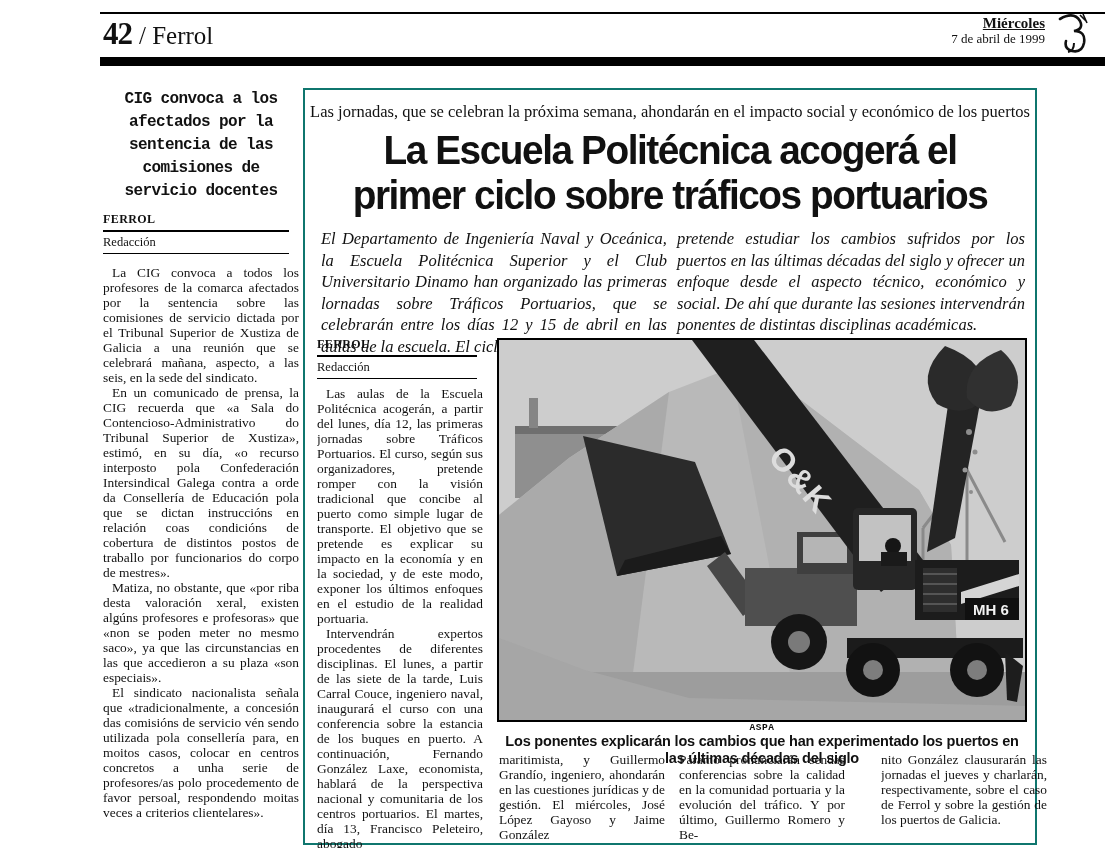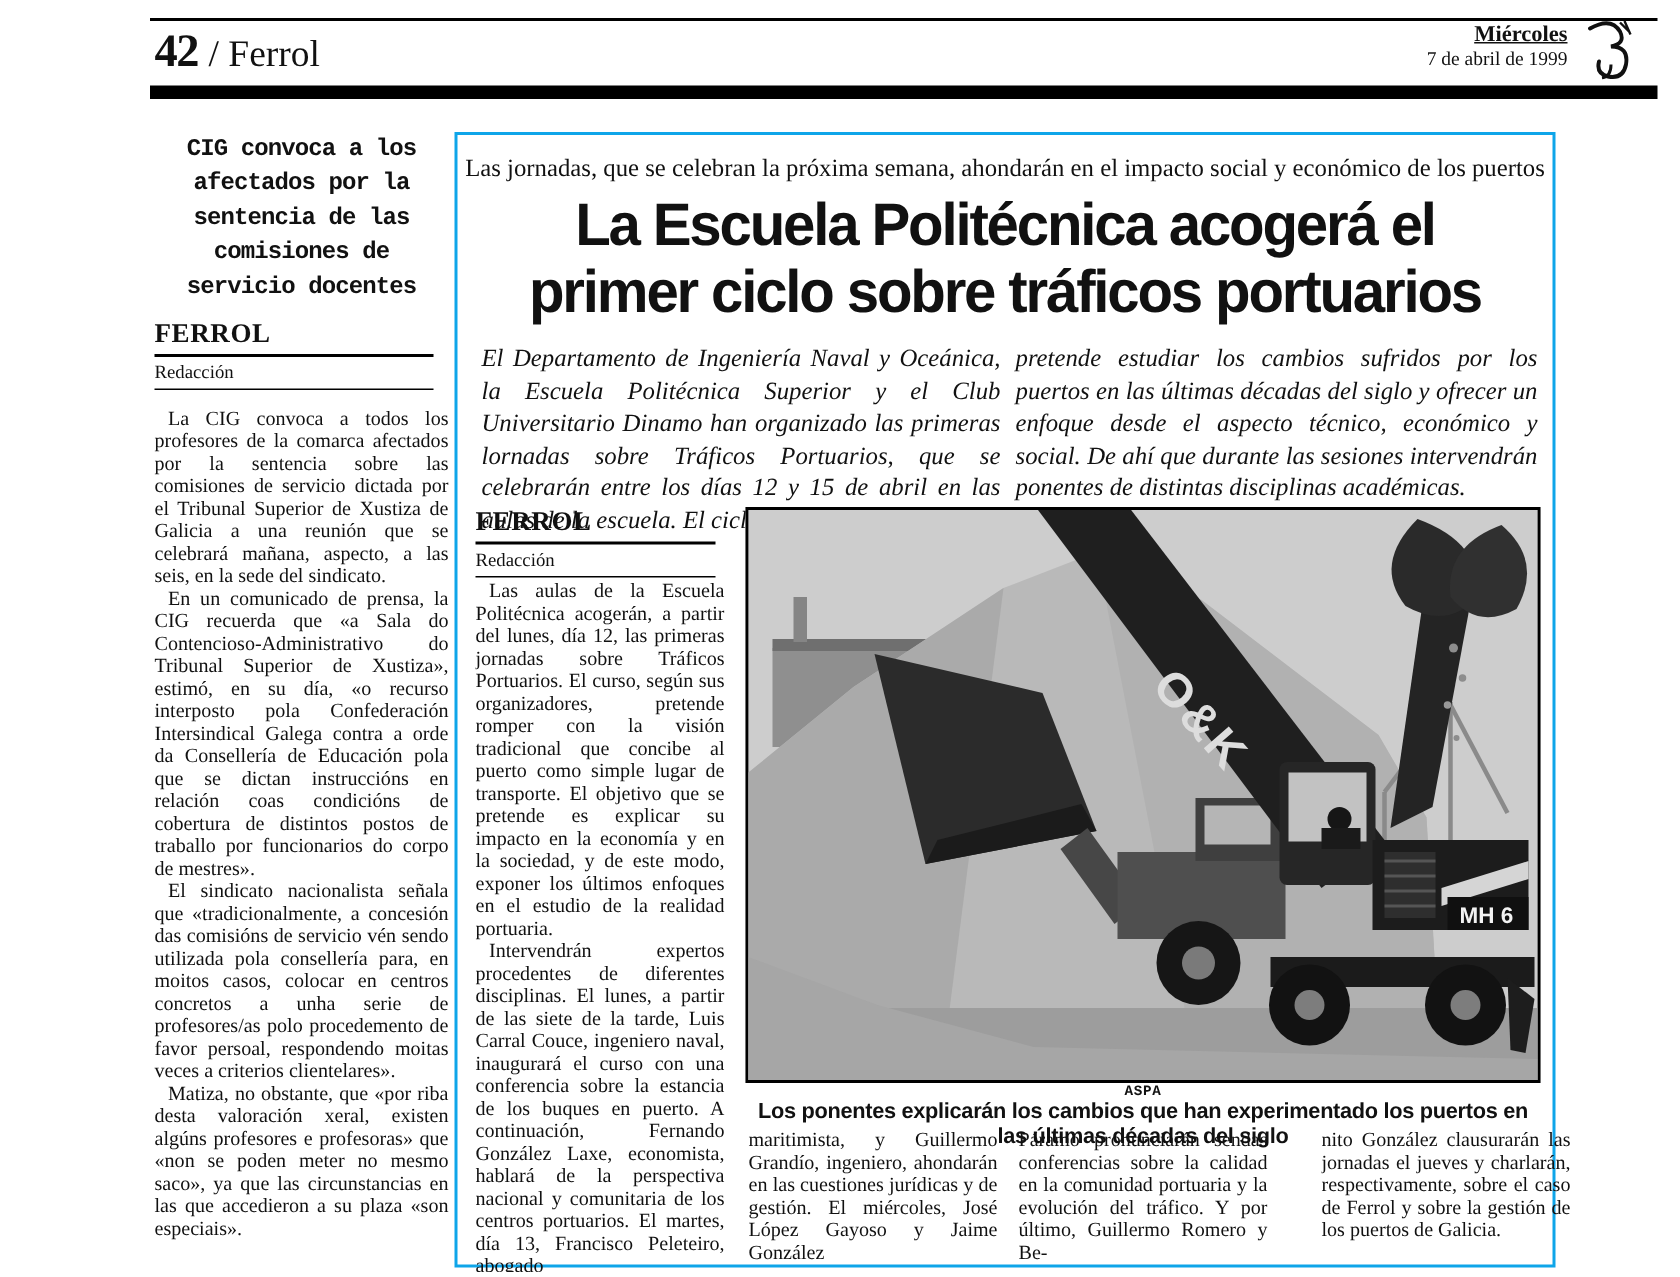--- a/index.html
+++ b/index.html
@@ -23,28 +23,28 @@
   .dateline-date { font-size:13px; }
   .masthead-logo { left:1050px; top:13px; }
 
   
   .left-col { left:103px; top:88px; width:196px; }
   .left-headline {
     font-family:Liberation Mono, monospace; font-weight:bold;
     font-size:16px; line-height:23px; text-align:center; letter-spacing:-0.6px;
   }
   .byline-block { margin-top:9px; width:186px; }
-  .dl { font-weight:bold; font-size:18px; letter-spacing:0.4px; padding-bottom:3px; }
+  .dl { font-weight:bold; font-size:12px; letter-spacing:0.4px; padding-bottom:3px; }
   .bl { font-size:12.5px; padding:3px 0 3px 0; }
   .body-text { font-size:13.4px; line-height:15px; text-align:justify; }
   .body-text p { text-indent:9px; margin:0; }
   .left-body { margin-top:11px; width:196px; }
 
   
-  .article-box { left:303px; top:88px; width:734px; height:757px; border:2px solid #0ea5e9; }
+  .article-box { left:303px; top:88px; width:734px; height:757px; border:2px solid #0f766e; }
   .kicker { left:0; top:12px; width:100%; text-align:center; font-size:16.5px; }
   .main-headline {
     left:0; top:38px; width:100%; text-align:center;
     font-family:"Liberation Sans", sans-serif; font-weight:bold;
     font-size:40px; line-height:45px; letter-spacing:-1.5px;
     transform:scaleX(0.97);
   }
   .lede { font-style:italic; font-size:16.5px; line-height:21.5px; text-align:justify; }
   .lede-left  { left:16px;  top:138px; width:346px; }
   .lede-right { left:372px; top:138px; width:348px; }
@@ -91,22 +91,22 @@
     <div class="left-headline">CIG convoca a los afectados por la sentencia de las comisiones de servicio docentes</div>
     <div class="byline-block">
       <div class="dl">FERROL</div>
       <div class="rule2"></div>
       <div class="bl">Redacción</div>
       <div class="rule1"></div>
     </div>
     <div class="left-body body-text">
       <p>La CIG convoca a todos los profesores de la comarca afectados por la sentencia sobre las comisiones de servicio dictada por el Tribunal Superior de Xustiza de Galicia a una reunión que se celebrará mañana, aspecto, a las seis, en la sede del sindicato.</p>
       <p>En un comunicado de prensa, la CIG recuerda que «a Sala do Contencioso-Administrativo do Tribunal Superior de Xustiza», estimó, en su día, «o recurso interposto pola Confederación Intersindical Galega contra a orde da Consellería de Educación pola que se dictan instruccións en relación coas condicións de cobertura de distintos postos de traballo por funcionarios do corpo de mestres».</p>
+      <p>Matiza, no obstante, que «por riba desta valoración xeral, existen algúns profesores e profesoras» que «non se poden meter no mesmo saco», ya que las circunstancias en las que accedieron a su plaza «son especiais».</p>
       <p>El sindicato nacionalista señala que «tradicionalmente, a concesión das comisións de servicio vén sendo utilizada pola consellería para, en moitos casos, colocar en centros concretos a unha serie de profesores/as polo procedemento de favor persoal, respondendo moitas veces a criterios clientelares».</p>
-      <p>Matiza, no obstante, que «por riba desta valoración xeral, existen algúns profesores e profesoras» que «non se poden meter no mesmo saco», ya que las circunstancias en las que accedieron a su plaza «son especiais».</p>
     </div>
   </div>
 
   <div class="abs article-box">
     <div class="abs kicker">Las jornadas, que se celebran la próxima semana, ahondarán en el impacto social y económico de los puertos</div>
     <div class="abs main-headline">
       <div>La Escuela Politécnica acogerá el</div>
       <div>primer ciclo sobre tráficos portuarios</div>
     </div>
     <div class="abs lede lede-left">El Departamento de Ingeniería Naval y Oceánica, la Escuela Politécnica Superior y el Club Universitario Dinamo han organizado las primeras lornadas sobre Tráficos Portuarios, que se celebrarán entre los días 12 y 15 de abril en las aulas de la escuela. El ciclo</div>

